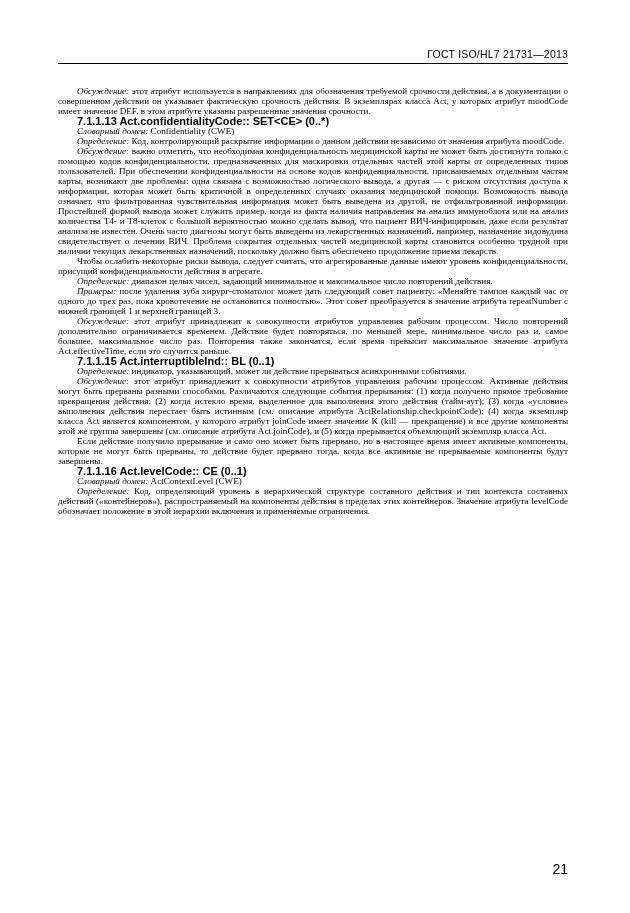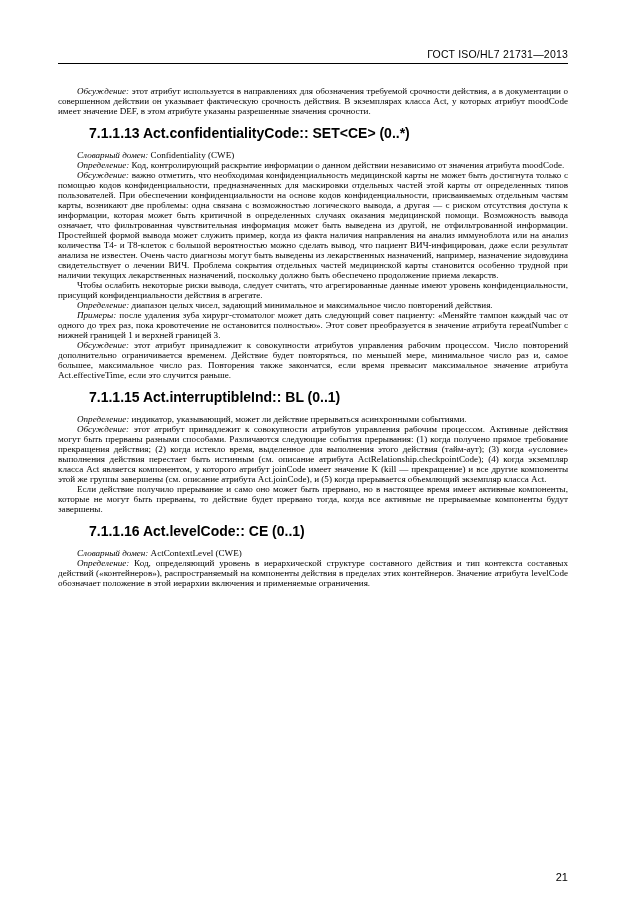--- a/index.html
+++ b/index.html
@@ -36,30 +36,30 @@
     text-align: justify;
   }
   p {
     margin: 0;
     text-indent: 19px;
   }
   .it { font-style: italic; }
   .bold-head {
     font-family: "Liberation Sans", sans-serif;
     font-weight: bold;
-    font-size: 14px;
+    font-size: 11px;
     text-indent: 19px;
-    margin: 12px;
+    margin: 0;
   }
   .footer {
     position: absolute;
     right: 58px;
-    bottom: 30px;
+    bottom: 36px;
     font-family: "Liberation Sans", sans-serif;
-    font-size: 11px;
+    font-size: 14px;
   }
 </style>
 </head>
 <body>
 
 <div class="page">
   <div class="header">ГОСТ ISO/HL7 21731—2013</div>
   <div class="body-text" id="body">
       <p><span class="it">Обсуждение:</span><span> этот атрибут используется в направлениях для обозначения требуемой срочности действия, а в документации о совершенном действии он указывает фактическую срочность действия. В экземплярах класса Act, у которых атрибут moodCode имеет значение DEF, в этом атрибуте указаны разрешенные значения срочности.</span></p>
       <p class="bold-head">7.1.1.13 Act.confidentialityCode:: SET&lt;CE&gt; (0..*)</p>

